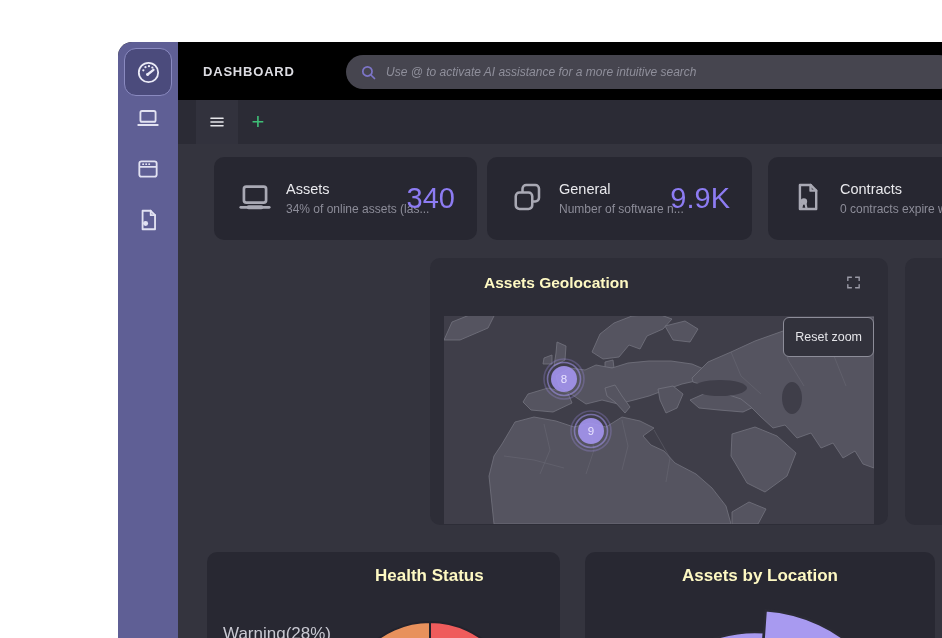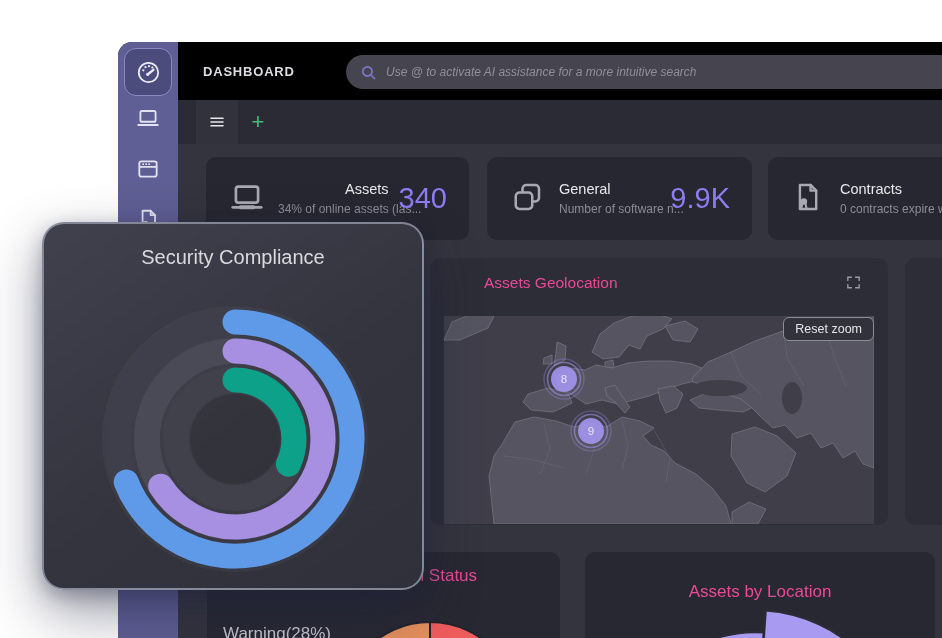--- a/index.html
+++ b/index.html
@@ -45,24 +45,24 @@
   .card { position:absolute; top:115px; height:83px; background:#272731; border-radius:10px;
           display:flex; align-items:center; padding:0 22px; overflow:hidden; white-space:nowrap; }
   .card .cic { color:#a9a9b4; width:38px; flex:0 0 38px; }
   .card .ctx { margin-left:12px; min-width:0; }
   .card .ct  { font-size:14.5px; color:#e9e9ed; margin-bottom:5px; }
   .card .cs  { font-size:12px; color:#8c8c98; }
   .card .cv  { margin-left:auto; font-size:29px; font-weight:400; color:#8d7cf3; padding-left:10px; }
 
   
   .panel { position:absolute; background:#2d2d37; border-radius:10px; overflow:hidden; }
-  .p-title { position:absolute; font-size:15.5px; color:#ec4899; }
+  .p-title { position:absolute; font-size:15.5px; color:#fef9c3;font-weight:bold; }
   .geo-expand { position:absolute; right:26px; top:16px; width:17px; height:17px; color:#9a9aa6; cursor:pointer; }
   .reset-btn { position:absolute; right:14px; top:59px; background:#32323c; border:1px solid #8d8d99;
-               border-radius:6px; color:#e4e4e8; font-size:12.5px; padding:4px 11px; cursor:pointer; }
+               border-radius:6px; color:#e4e4e8; font-size:12.5px; padding:12px 11px; cursor:pointer; }
   .map-svg { position:absolute; left:14px; top:58px; }
 
   .bottom-panel { background:#282832; }
 
   
   .overlay { position:absolute; left:42px; top:222px; width:382px; height:368px;
              border-radius:22px; border:2px solid rgba(195,203,222,.55);
              background:linear-gradient(145deg,#41414d 0%,#34343f 55%,#30303b 100%);
              box-shadow:0 22px 55px rgba(30,34,60,.45), 0 6px 18px rgba(30,34,60,.30); }
   .ov-title { position:absolute; left:0; right:0; top:22px; text-align:center;
@@ -90,21 +90,21 @@
       <div class="tb-menu">
         <svg width="18" height="18" viewBox="0 0 24 24" stroke="#e6e6ea" stroke-width="2.2" stroke-linecap="round">
           <line x1="4" y1="7" x2="20" y2="7"></line>
             <line x1="4" y1="12" x2="20" y2="12"></line>
             <line x1="4" y1="17" x2="20" y2="17"></line>
         </svg>
       </div>
       <div class="tb-add">+</div>
     </div>
 
-    <div class="card" style="left:88px;width:263px;text-align:right;">
+    <div class="card" style="left:96px;width:263px;">
       <span class="cic">
         <svg width="38" height="38" viewBox="0 0 24 24" fill="none" stroke="currentColor" stroke-width="1.7" stroke-linecap="round" stroke-linejoin="round">
           <rect x="5" y="5.5" width="14" height="10" rx="1.5"></rect>
             <path d="M3 18.5 h18"></path>
             <path d="M8 18.5 h8" stroke-width="2.6"></path>
         </svg></span>
       <span class="ctx">
         <div class="ct">Assets</div>
         <div class="cs">34% of online assets (las...</div>
       </span>
@@ -203,21 +203,21 @@
     <div class="panel bottom-panel" style="left:89px;top:510px;width:353px;height:140px;">
       <div class="p-title" style="left:168px;top:14px;font-size:17px;">Health Status</div>
       <div style="position:absolute;left:16px;top:72px;font-size:17px;color:#c9c9d2;">Warning(28%)</div>
       <svg style="position:absolute;left:0;top:60px;" width="353" height="90" viewBox="0 0 353 90">
           <path d="M223 98 L136.6168078566056 114.79119159313595 A88 88 0 0 1 222.99999999999997 10 Z" fill="#e8915c" stroke="#23232d" stroke-width="2"></path>
           <path d="M223 98 L223 10 A88 88 0 0 1 308.00147271343803 120.77607596902183 Z" fill="#ef5c5c" stroke="#23232d" stroke-width="2"></path>
         </svg>
     </div>
 
     <div class="panel bottom-panel" style="left:467px;top:510px;width:350px;height:140px;">
-      <div class="p-title" style="left:0;right:0;top:14px;text-align:center;font-size:17px;margin-top:16px;">Assets by Location</div>
+      <div class="p-title" style="left:0;right:0;top:14px;text-align:center;font-size:17px;">Assets by Location</div>
       <svg style="position:absolute;left:0;top:55px;" width="350" height="85" viewBox="0 0 350 85">
           <path d="M170 155 L89.96400820766442 52.55860203112614 A130 130 0 0 1 179.06834158673632 25.316673466222852 Z" fill="#a89af0" stroke="#2b2b35" stroke-width="2.5"></path>
           <path d="M170 155 L180.60298400910708 3.3702643605067237 A152 152 0 0 1 279.339649651475 49.41192769023242 Z" fill="#a89af0" stroke="#2b2b35" stroke-width="2.5"></path>
           <path d="M170 155 L269.26889244673384 59.13714487665838 A138 138 0 0 1 305.9034699156847 131.0365514819636 Z" fill="#a89af0" stroke="#2b2b35" stroke-width="2.5"></path>
         </svg>
     </div>
 
     <div class="sidebar">
       <div class="side-tile">
         <svg width="27" height="27" viewBox="0 0 24 24" fill="none" stroke="#eaeaf6" stroke-width="1.6" stroke-linecap="round">
@@ -248,27 +248,14 @@
       <span class="side-ic" style="top:164px;">
         <svg width="26" height="26" viewBox="0 0 24 24" fill="none" stroke="currentColor" stroke-width="1.7" stroke-linecap="round" stroke-linejoin="round">
           <path d="M7 3.5 h7.5 L18.5 7.5 V20.5 H7 Z"></path>
             <path d="M14.5 3.5 V7.5 H18.5"></path>
           <circle cx="9.8" cy="15.2" r="2.3" fill="currentColor" stroke="none"></circle>
         </svg>
         </span>
     </div>
   </div>
 
-  <div class="overlay">
-    <div class="ov-title">Security Compliance</div>
-    <svg style="position:absolute;left:51px;top:75px;" width="280" height="280" viewBox="0 0 280 280">
-      <circle cx="140" cy="140" r="133" fill="rgba(255,255,255,0.035)"></circle>
-      <circle cx="140" cy="140" r="45" fill="rgba(0,0,0,0.12)"></circle>
-    <circle cx="140" cy="140" r="117" fill="none" stroke="#3f3f4c" stroke-width="26"></circle>
-        <circle cx="140" cy="140" r="88" fill="none" stroke="#4a4a56" stroke-width="26"></circle>
-        <circle cx="140" cy="140" r="59" fill="none" stroke="#41414c" stroke-width="26"></circle>
-        <path d="M140 23 A117 117 0 1 1 31.216151151074584 183.0705726641073" fill="none" stroke="#5f9ae8" stroke-width="25" stroke-linecap="round"></path>
-        <path d="M140 52 A88 88 0 1 1 65.69914255582268 187.1527579581517" fill="none" stroke="#a78fe2" stroke-width="25" stroke-linecap="round"></path>
-        <path d="M140 81 A59 59 0 0 1 193.38479609549515 165.1209782023393" fill="none" stroke="#0da189" stroke-width="25" stroke-linecap="round"></path>
-      </svg>
-  </div>
 
 </div>
 
 </body></html>

